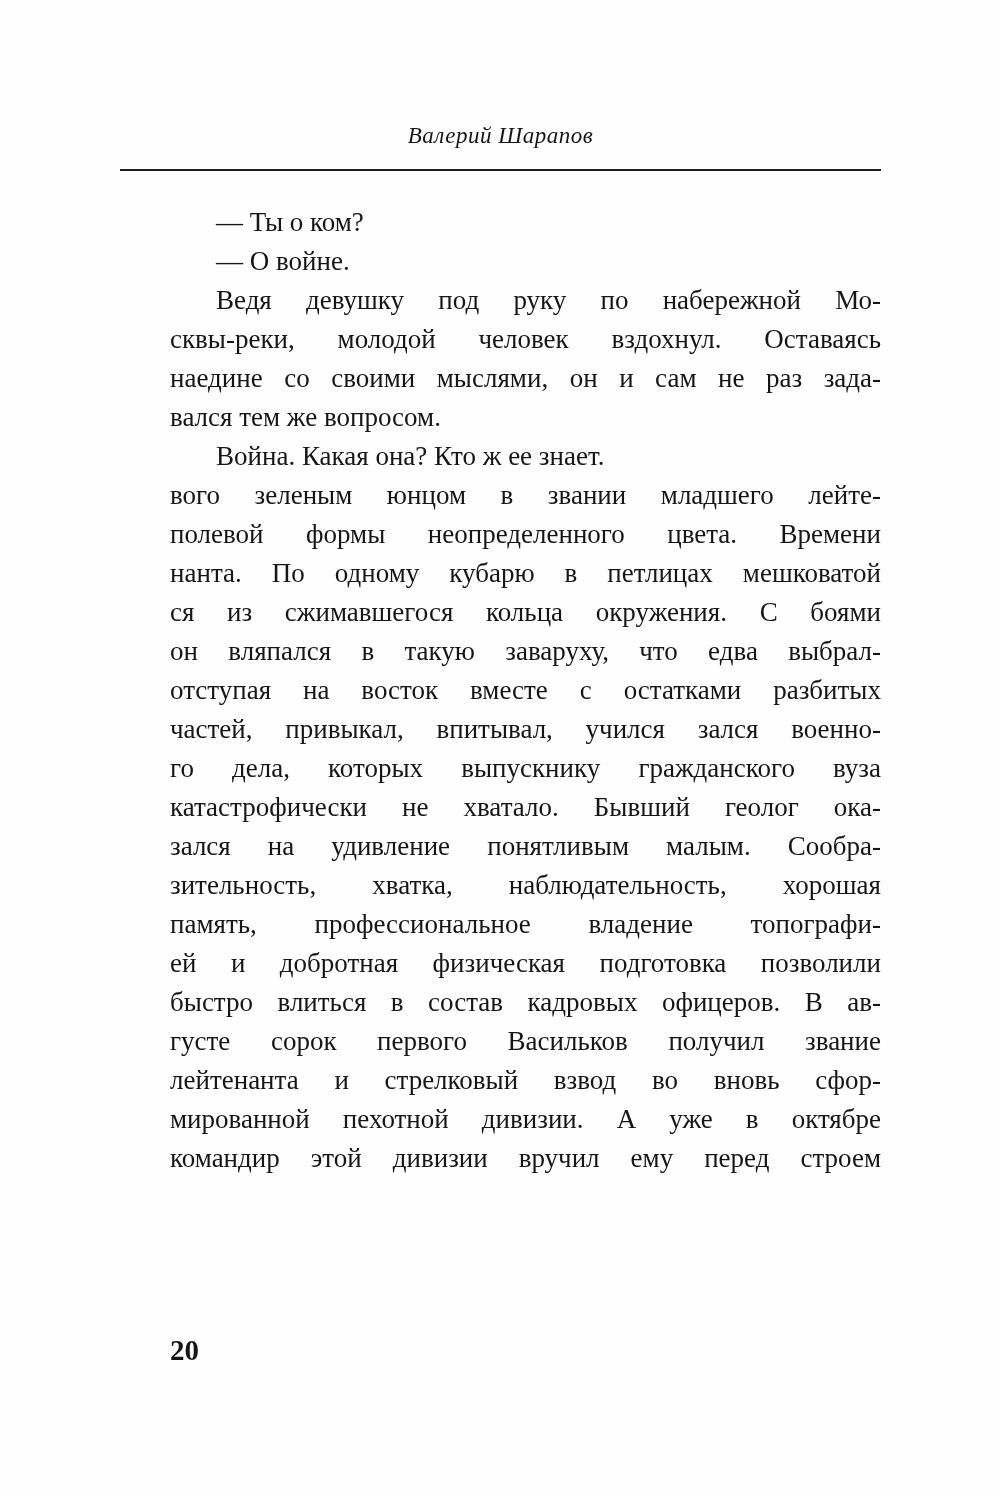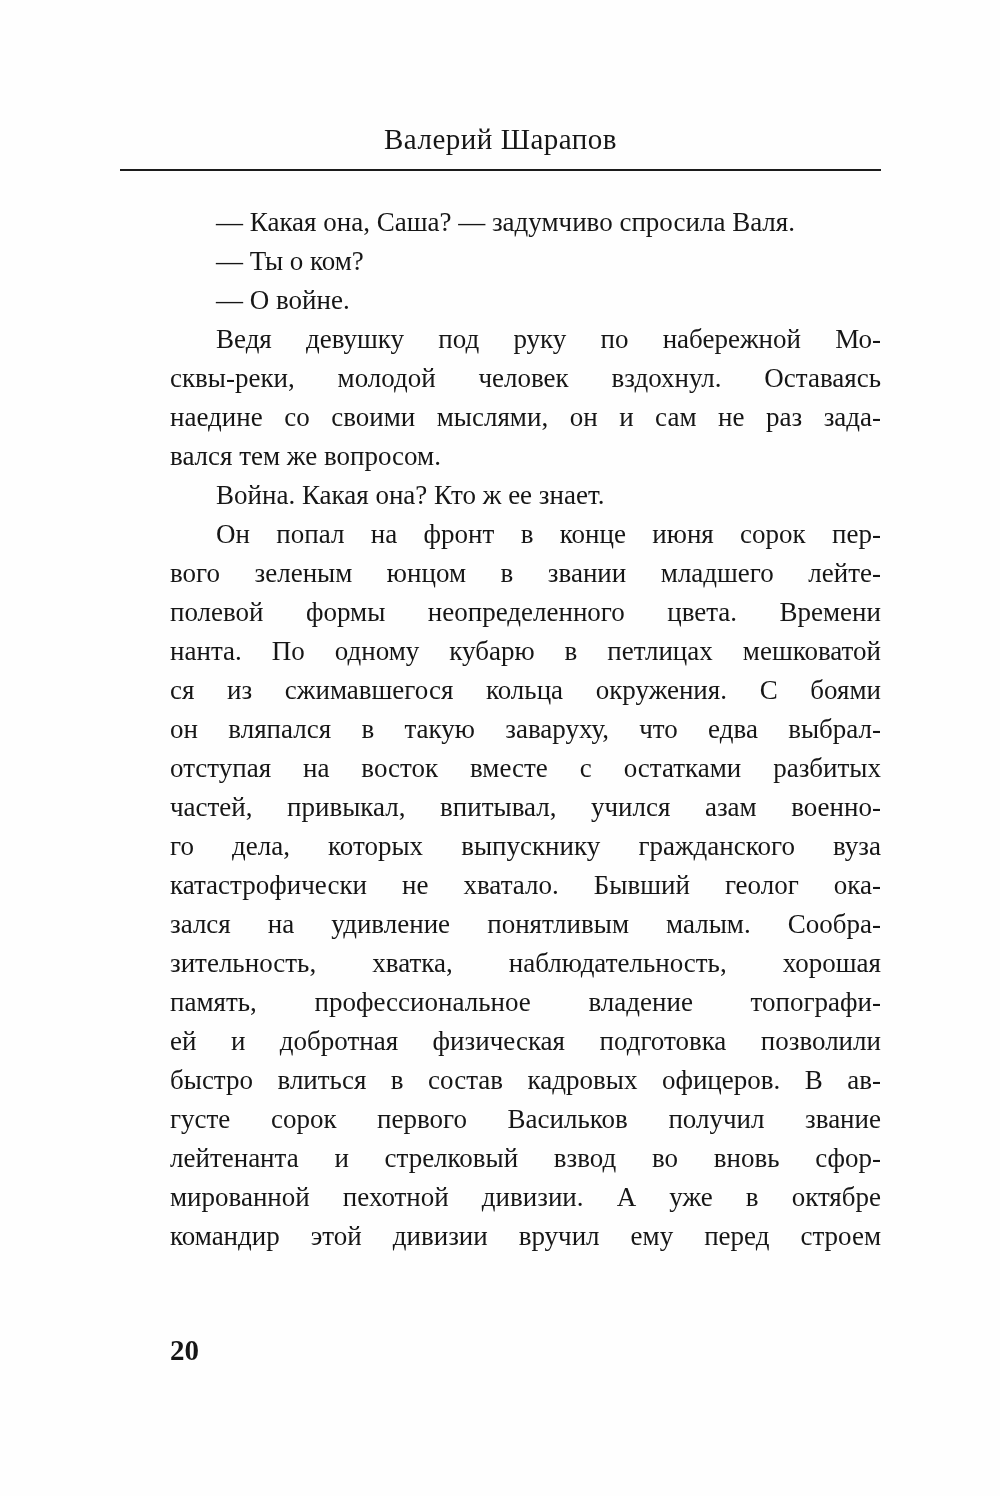--- a/index.html
+++ b/index.html
@@ -12,21 +12,22 @@
     width: 1000px; height: 1496px;
     background: #fefefe;
     font-family: "Liberation Serif", serif;
     color: #161616;
     overflow: hidden;
   }
   .running-head {
     position: absolute;
     top: 123px; left: 120px; width: 761px;
     text-align: center;
-    font-size: 29px;
+    font-style: italic;
+    font-size: 23px;
     letter-spacing: 0.5px;
   }
   .head-rule {
     position: absolute;
     top: 169px; left: 120px; width: 761px;
     height: 0;
     border-top: 2px solid #1c1c1c;
   }
   .text-block {
     position: absolute;
@@ -56,36 +57,34 @@
 </style>
 </head>
 <body>
 
 <div class="page">
   <div class="running-head">Валерий Шарапов</div>
 
   <div class="head-rule"></div>
 
   <div class="text-block">
-      <div class="line indent">— Какая она, Саша? — задумчиво спросила Валя.</div>
       <div class="line indent">— Ты о ком?</div>
       <div class="line indent">— О войне.</div>
       <div class="line indent justify">Ведя девушку под руку по набережной Мо-</div>
       <div class="line justify">сквы-реки, молодой человек вздохнул. Оставаясь</div>
       <div class="line justify">наедине со своими мыслями, он и сам не раз зада-</div>
       <div class="line">вался тем же вопросом.</div>
       <div class="line indent">Война. Какая она? Кто ж ее знает.</div>
-      <div class="line indent justify">Он попал на фронт в конце июня сорок пер-</div>
       <div class="line justify">вого зеленым юнцом в звании младшего лейте-</div>
       <div class="line justify">полевой формы неопределенного цвета. Времени</div>
       <div class="line justify">нанта. По одному кубарю в петлицах мешковатой</div>
       <div class="line justify">ся из сжимавшегося кольца окружения. С боями</div>
       <div class="line justify">он вляпался в такую заваруху, что едва выбрал-</div>
       <div class="line justify">отступая на восток вместе с остатками разбитых</div>
-      <div class="line justify">частей, привыкал, впитывал, учился азам военно-</div>
+      <div class="line justify">частей, привыкал, впитывал, учился зался военно-</div>
       <div class="line justify">го дела, которых выпускнику гражданского вуза</div>
       <div class="line justify">катастрофически не хватало. Бывший геолог ока-</div>
       <div class="line justify">зался на удивление понятливым малым. Сообра-</div>
       <div class="line justify">зительность, хватка, наблюдательность, хорошая</div>
       <div class="line justify">память, профессиональное владение топографи-</div>
       <div class="line justify">ей и добротная физическая подготовка позволили</div>
       <div class="line justify">быстро влиться в состав кадровых офицеров. В ав-</div>
       <div class="line justify">густе сорок первого Васильков получил звание</div>
       <div class="line justify">лейтенанта и стрелковый взвод во вновь сфор-</div>
       <div class="line justify">мированной пехотной дивизии. А уже в октябре</div>

